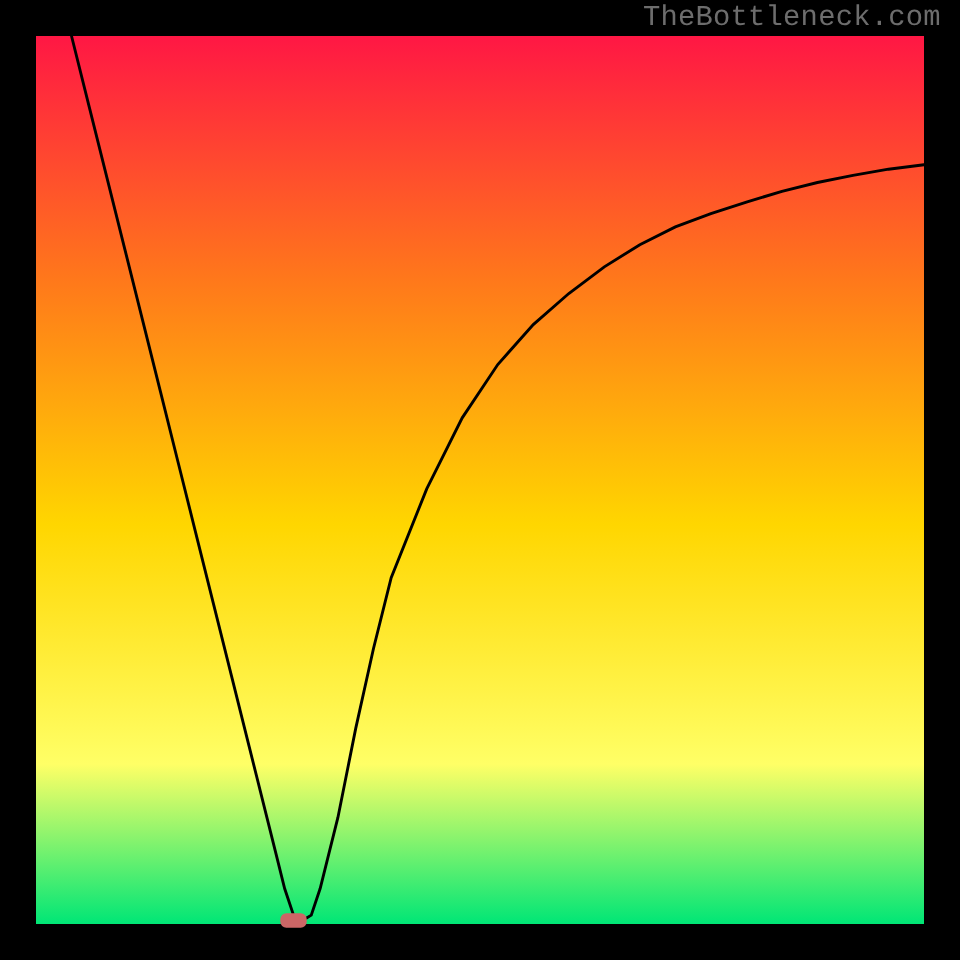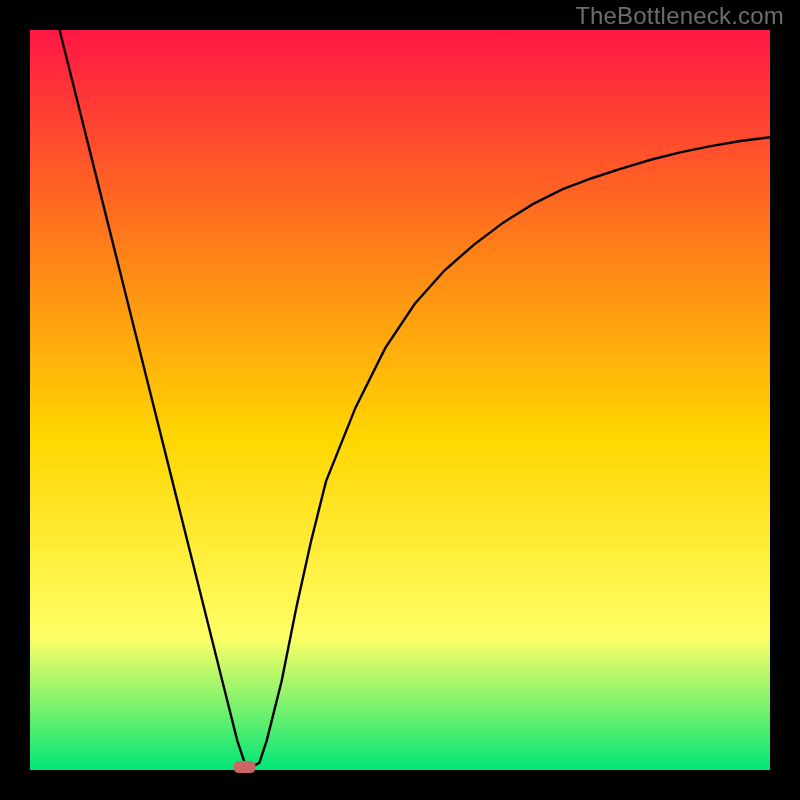--- a/index.html
+++ b/index.html
@@ -20,20 +20,21 @@
   .watermark {
     position: absolute;
     top: 2px;
     right: 16px;
     color: #6d6d6d;
     font-size: 24px;
     font-weight: 500;
     letter-spacing: 0.2px;
     z-index: 20;
     user-select: none;
+    font-family: Liberation Mono, monospace;
   }
   svg.plot {
     position: absolute;
     top: 0;
     left: 0;
     width: 800px;
     height: 800px;
   }
 </style>
 </head>

